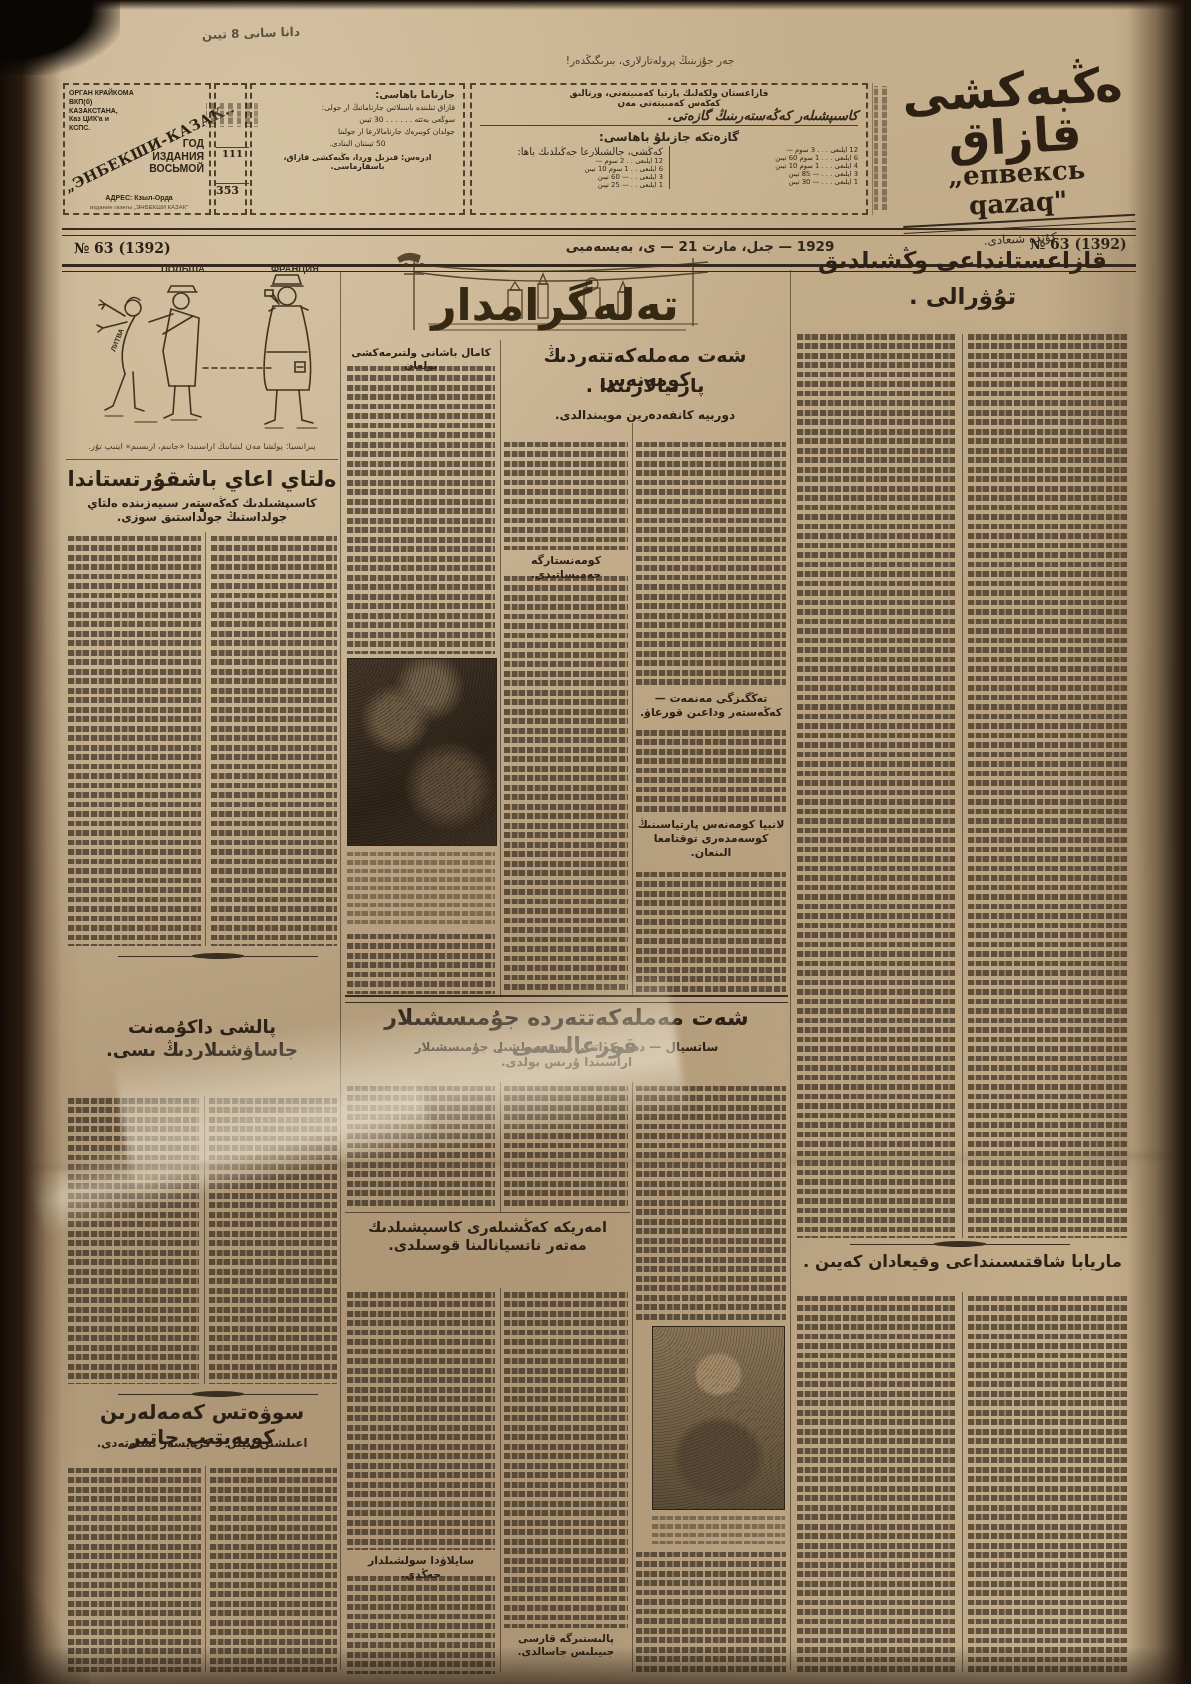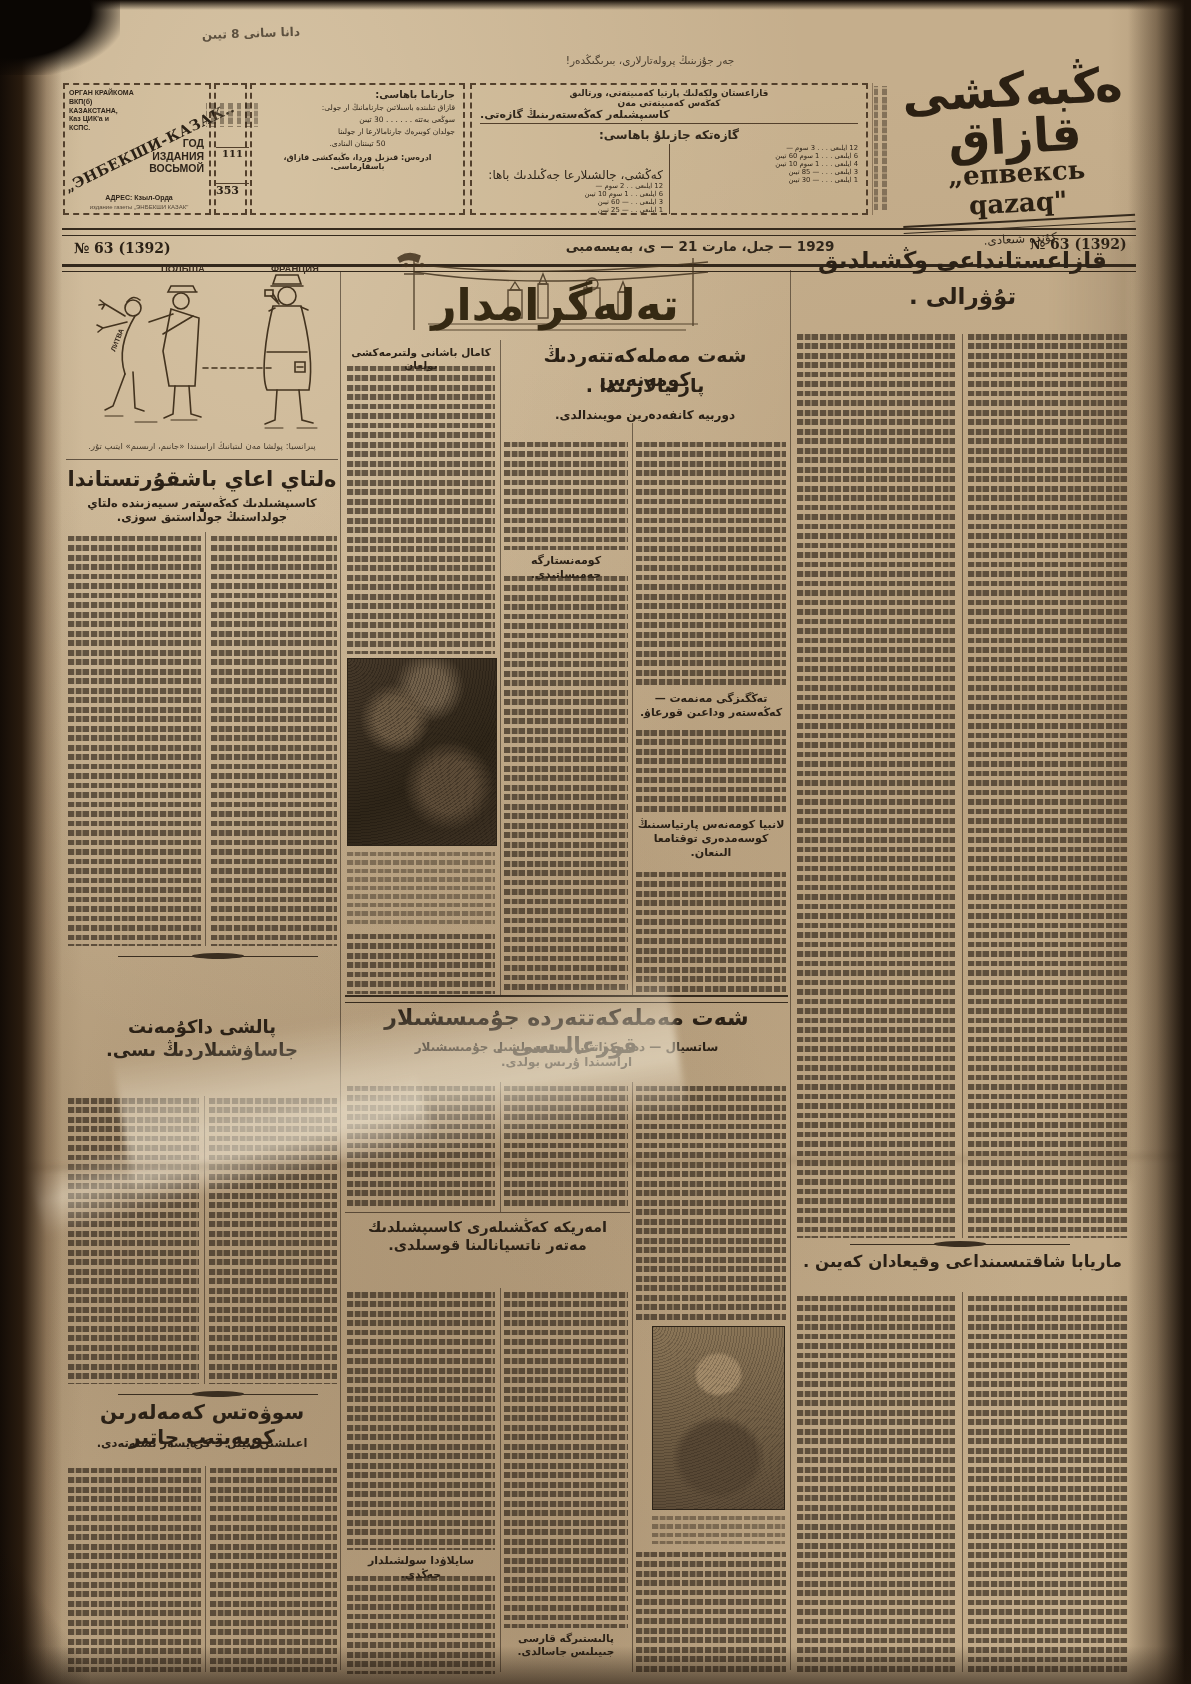--- a/index.html
+++ b/index.html
@@ -88,32 +88,32 @@
     <div style="font-size:7.5px;margin-top:3px;">سوڭعى بەتتە . . . . . . 30 تيىن</div>
     <div style="font-size:7.5px;margin-top:3px;">جولدان كوبىرەك جارنامالارعا ار جولىنا</div>
     <div style="font-size:7.5px;margin-top:3px;text-align:center;">50 تيىننان الىنادى.</div>
     <div style="font-size:8px;font-weight:bold;margin-top:5px;text-align:center;">ادرەس: قىزىل وردا، ەڭبەكشى قازاق،</div>
     <div style="font-size:8px;font-weight:bold;text-align:center;">باسقارماسى.</div>
   </div>
 
   <div class="abs obox z rtl" style="left:470px;top:83px;width:398px;height:132px;padding:3px 8px;">
     <div style="font-size:9px;font-weight:bold;text-align:center;">قازاعستان ولكەلىك پارتيا كەمىيتەتى، ورتالىق</div>
     <div style="font-size:9px;font-weight:bold;text-align:center;">كەڭەس كەمىيتەتى مەن</div>
-    <div style="font-size:11px;font-weight:bold;text-align:left;">كاسىپشىلەر كەڭەستەرىنىڭ گازەتى.</div>
+    <div style="font-size:13px;font-weight:bold;text-align:right;font-style:italic;">كاسىپشىلەر كەڭەستەرىنىڭ گازەتى.</div>
     <div style="font-size:12px;font-weight:bold;text-align:center;margin-top:2px;border-top:1px solid #53402c;padding-top:4px;">گازەتكە جازىلۇ باھاسى:</div>
     <div style="display:flex;gap:6px;margin-top:2px;">
       <div style="flex:1;border-left:1px solid #53402c;padding-left:5px;">
         <div style="font-size:6.8px;">12 ايلىعى . . . 3 سوم —</div>
         <div style="font-size:6.8px;">6 ايلىعى . . . 1 سوم 60 تيىن</div>
         <div style="font-size:6.8px;">4 ايلىعى . . . 1 سوم 10 تيىن</div>
         <div style="font-size:6.8px;">3 ايلىعى . . . — 85 تيىن</div>
         <div style="font-size:6.8px;">1 ايلىعى . . . — 30 تيىن</div>
       </div>
       <div style="flex:1;">
-        <div style="font-size:12px;margin-top:24px;">كەڭشى، جالشىلارعا جەڭىلدىك باھا:</div>
+        <div style="font-size:10px;">كەڭشى، جالشىلارعا جەڭىلدىك باھا:</div>
         <div style="font-size:6.8px;">12 ايلىعى . . 2 سوم —</div>
         <div style="font-size:6.8px;">6 ايلىعى . . 1 سوم 10 تيىن</div>
         <div style="font-size:6.8px;">3 ايلىعى . . — 60 تيىن</div>
         <div style="font-size:6.8px;">1 ايلىعى . . — 25 تيىن</div>
       </div>
     </div>
   </div>
 
   <div class="abs z" style="left:872px;top:83px;width:18px;height:132px;border-left:1px solid rgba(83,64,44,.5);">
     <div class="abs sim lt" style="left:-54px;top:58px;width:124px;height:14px;transform:rotate(-90deg);"></div>

